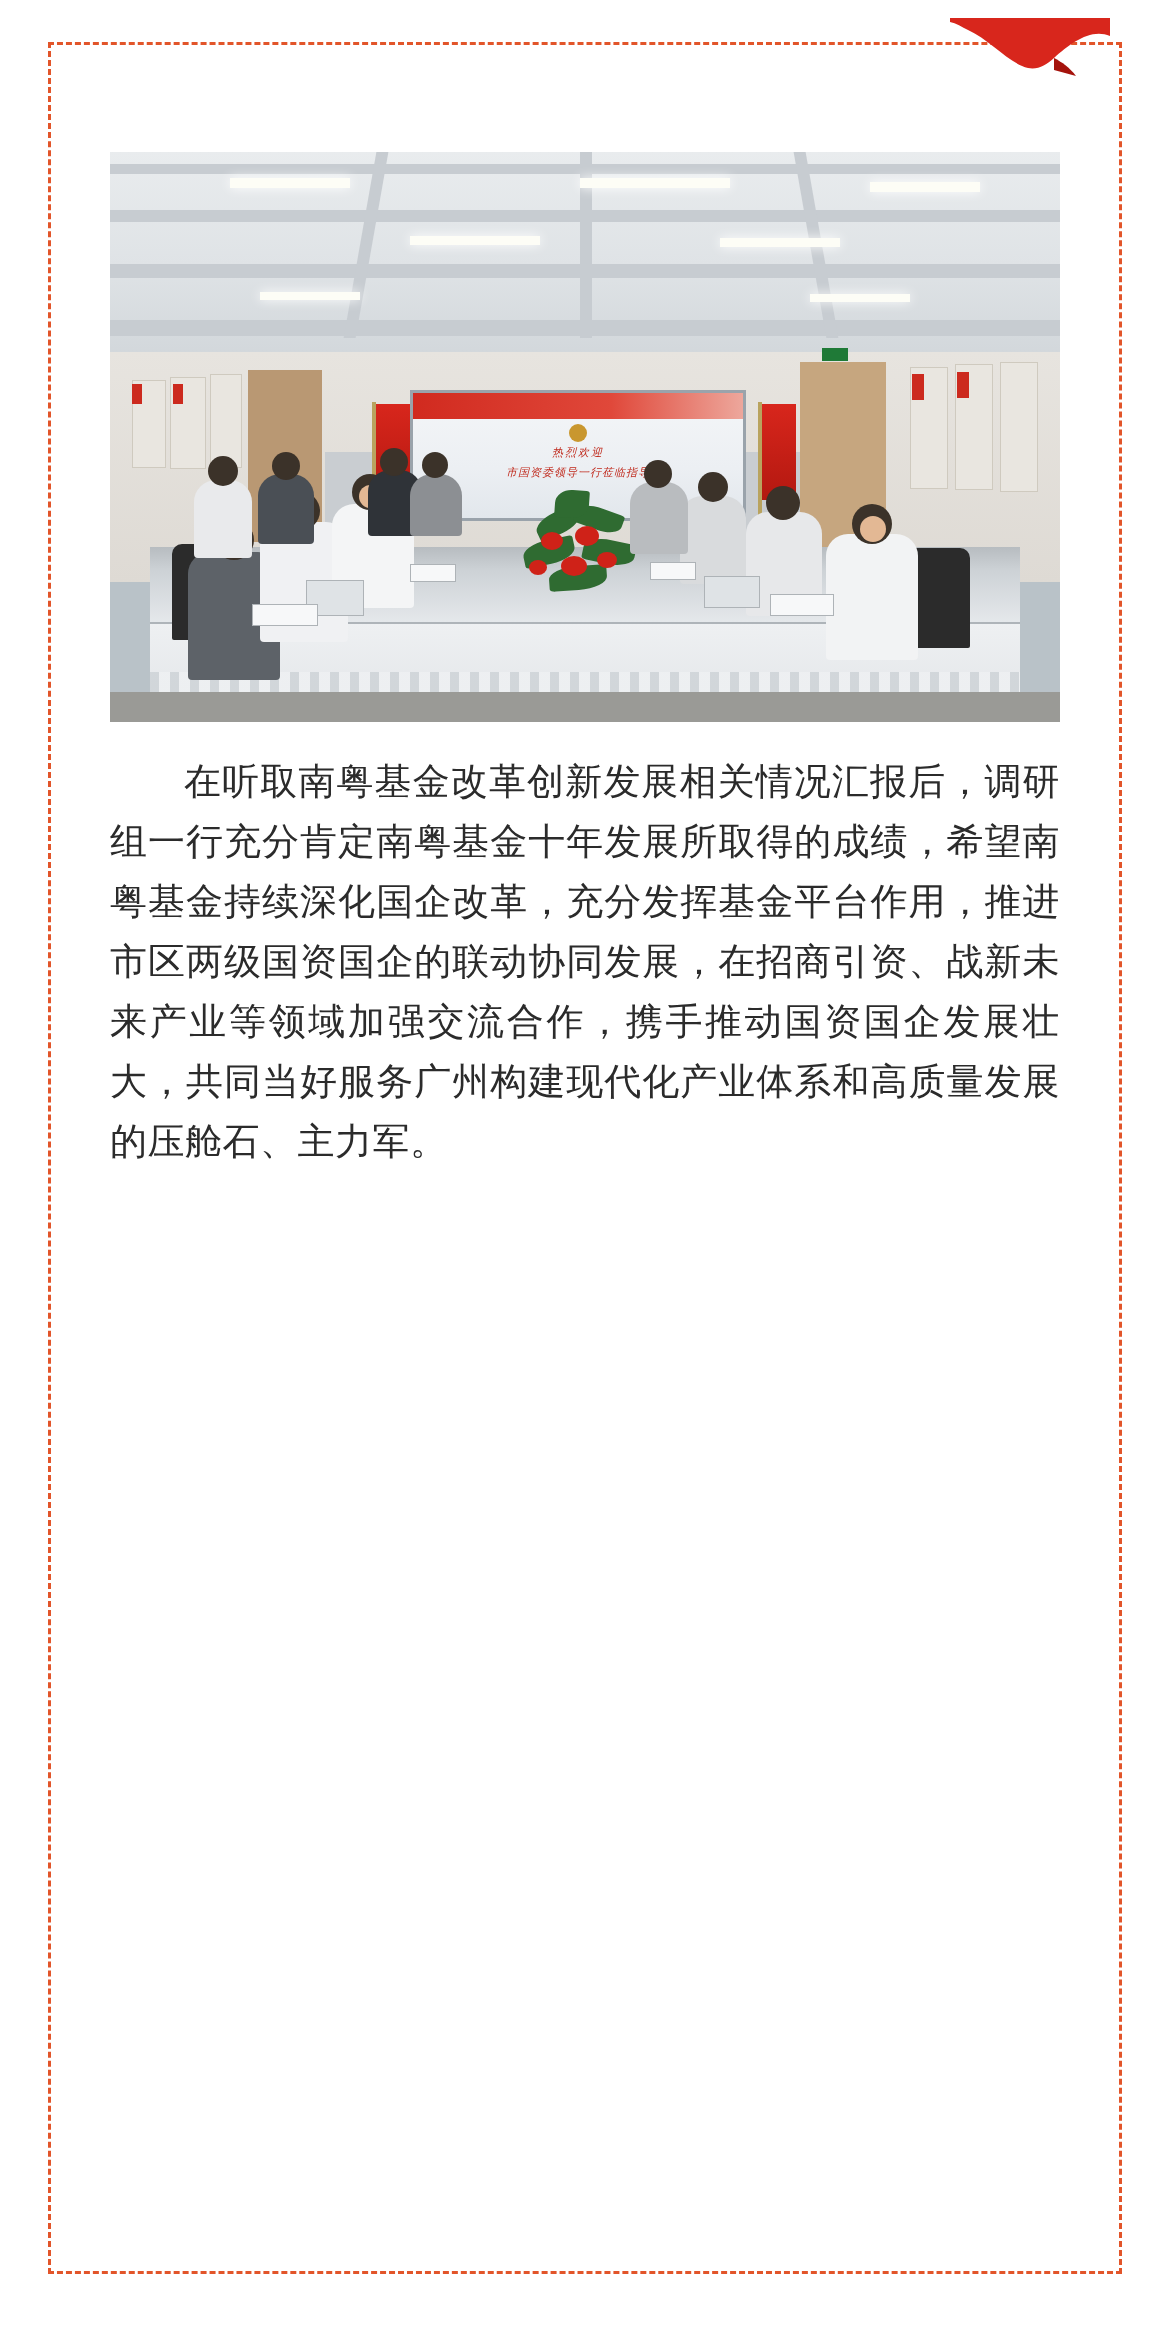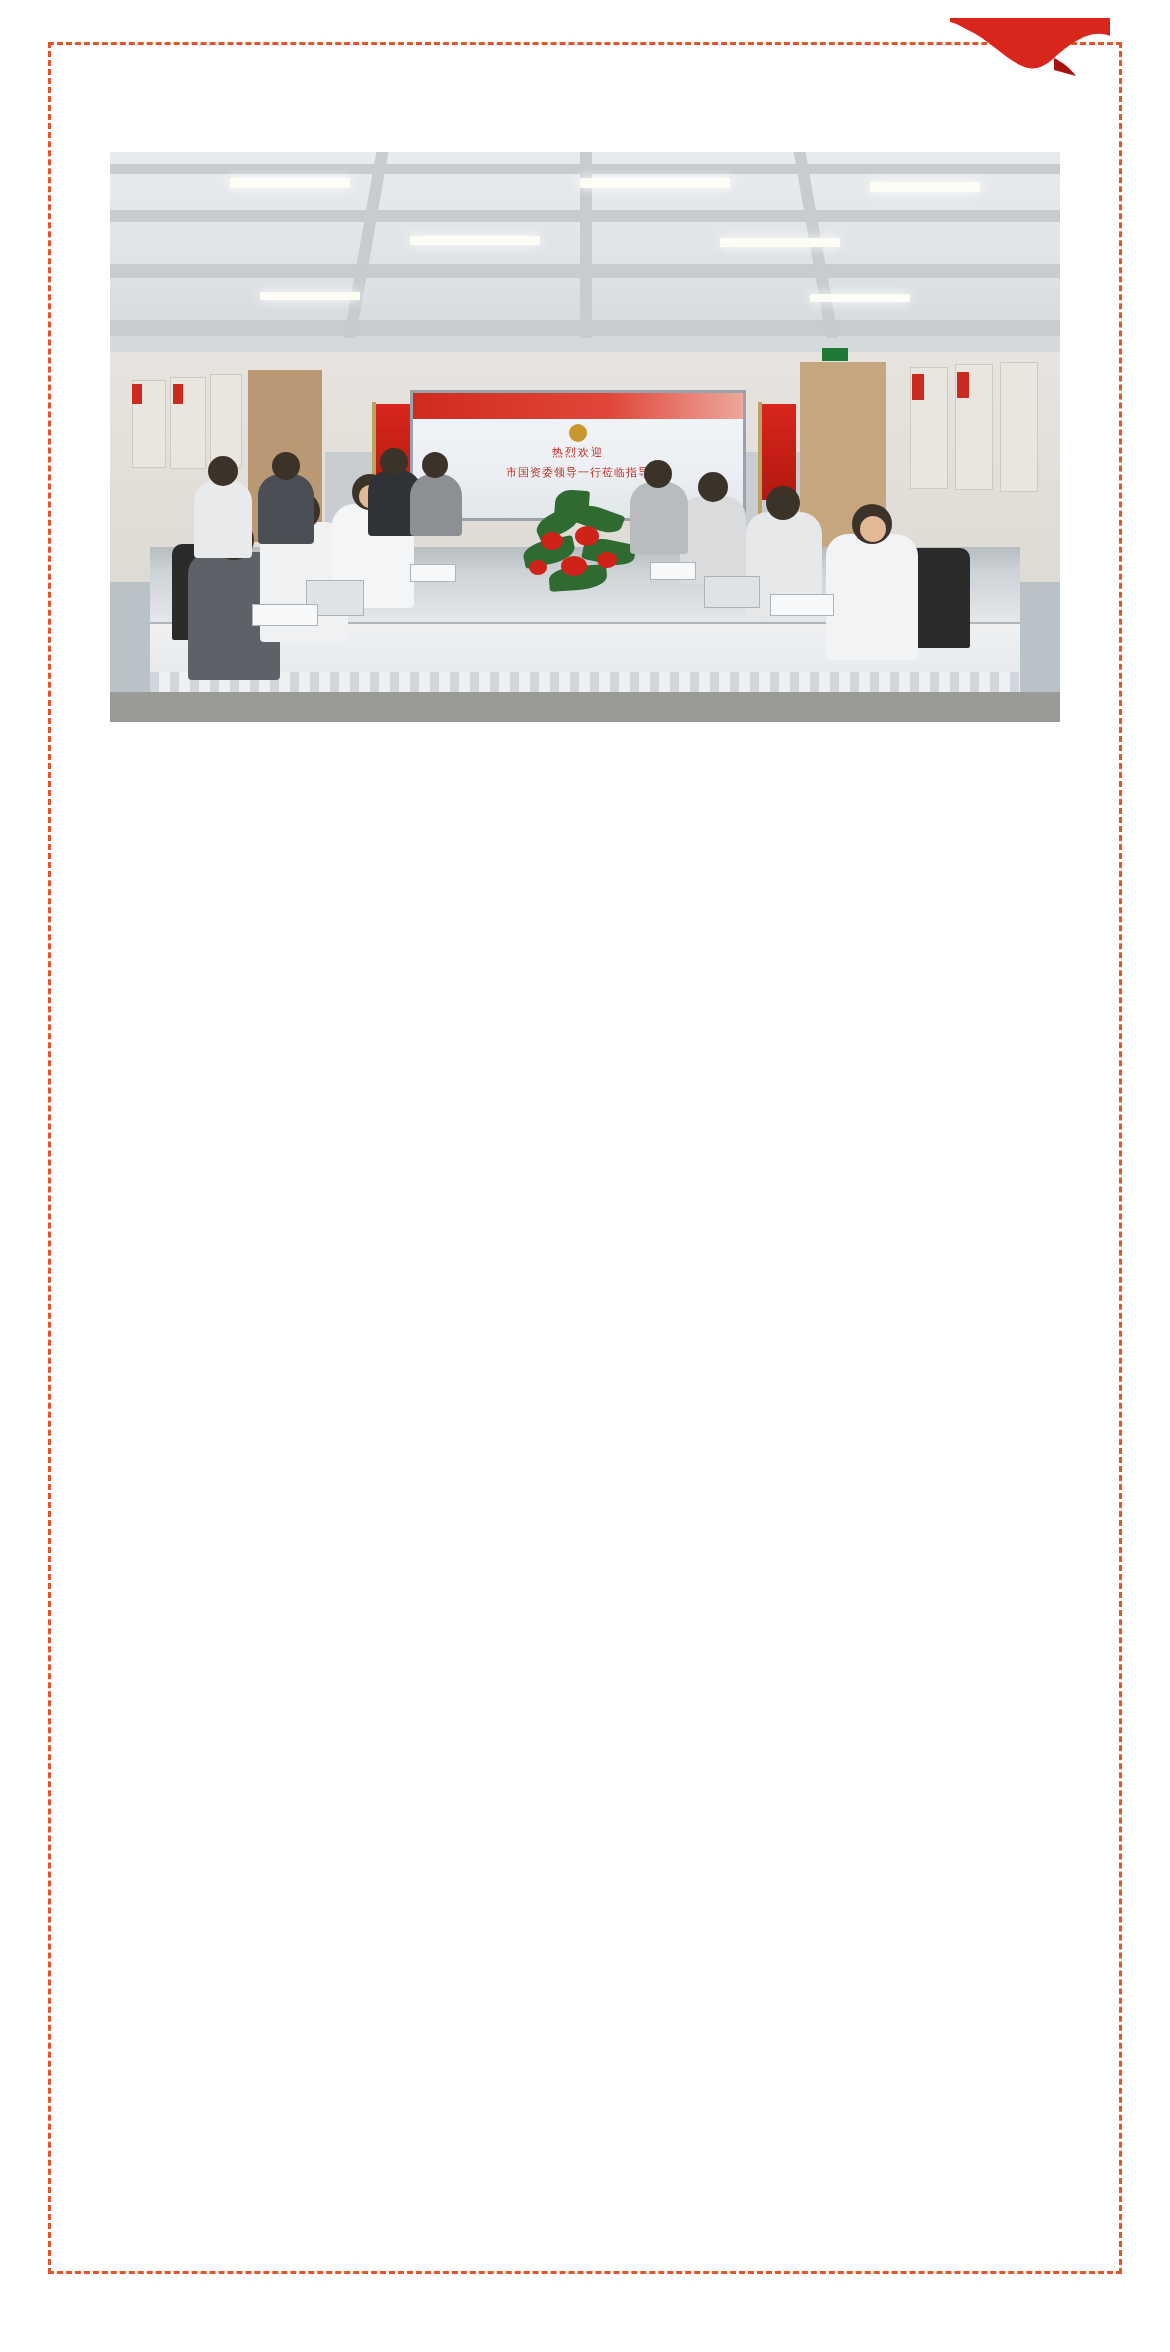--- a/index.html
+++ b/index.html
@@ -59,20 +59,21 @@
     text-justify: inter-ideograph;
     text-indent: 2em;
     letter-spacing: 0.5px;
     margin: 0;
     font-family: "DejaVu Sans", "Liberation Sans", sans-serif;
   }
 
   .photo-wrap {
     margin: 42px 0 30px 0;
     width: 950px;
+    font-style: italic;
   }
 
   .photo {
     display: block;
     width: 950px;
     height: 570px;
     border: 0;
     background: #b9c2c8;
     position: relative;
     overflow: hidden;
@@ -301,15 +302,16 @@
         <div class="ph-laptop" style="left:196px;top:428px;width:56px;height:34px;"></div>
         <div class="ph-laptop" style="left:142px;top:452px;width:64px;height:20px;background:#f7f8f9;"></div>
         <div class="ph-laptop" style="left:594px;top:424px;width:54px;height:30px;"></div>
         <div class="ph-laptop" style="left:660px;top:442px;width:62px;height:20px;background:#f7f8f9;"></div>
         <div class="ph-laptop" style="left:300px;top:412px;width:44px;height:16px;background:#f7f8f9;"></div>
         <div class="ph-laptop" style="left:540px;top:410px;width:44px;height:16px;background:#f7f8f9;"></div>
 
       </div>
     </div>
 
+    <p class="para">在听取南粤基金改革创新发展相关情况汇报后，调研组一行充分肯定南粤基金十年发展所取得的成绩，希望南粤基金持续深化国企改革，充分发挥基金平台作用，推进市区两级国资国企的联动协同发展，在招商引资、战新未来产业等领域加强交流合作，携手推动国资国企发展壮大，共同当好服务广州构建现代化产业体系和高质量发展的压舱石、主力军。</p>
 
   </div>
 </div>
 
 </body></html>

